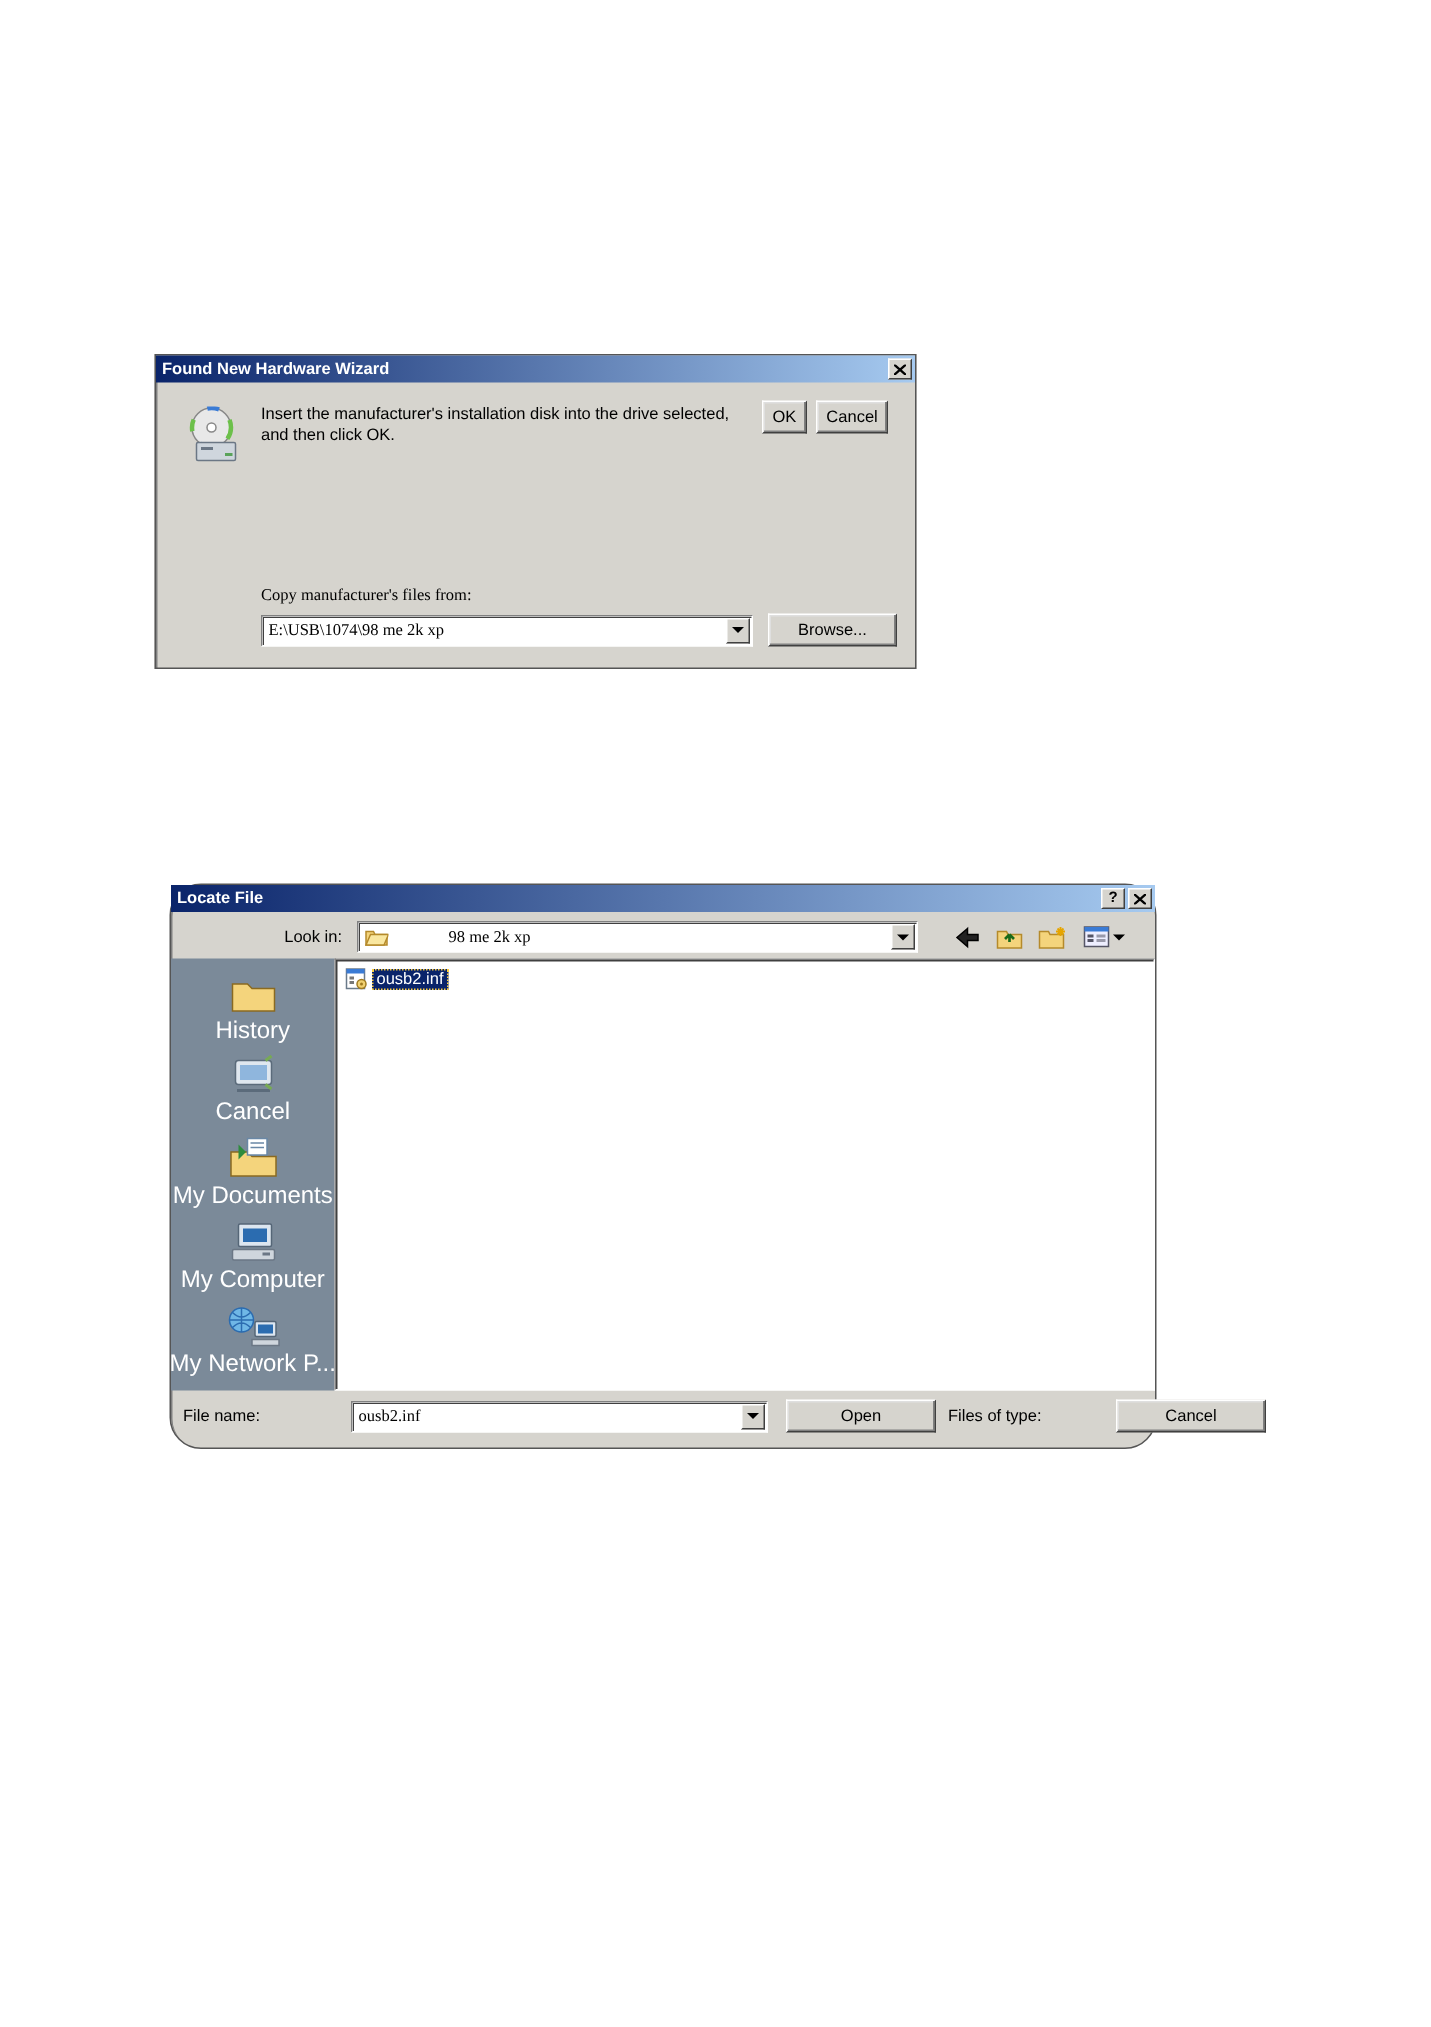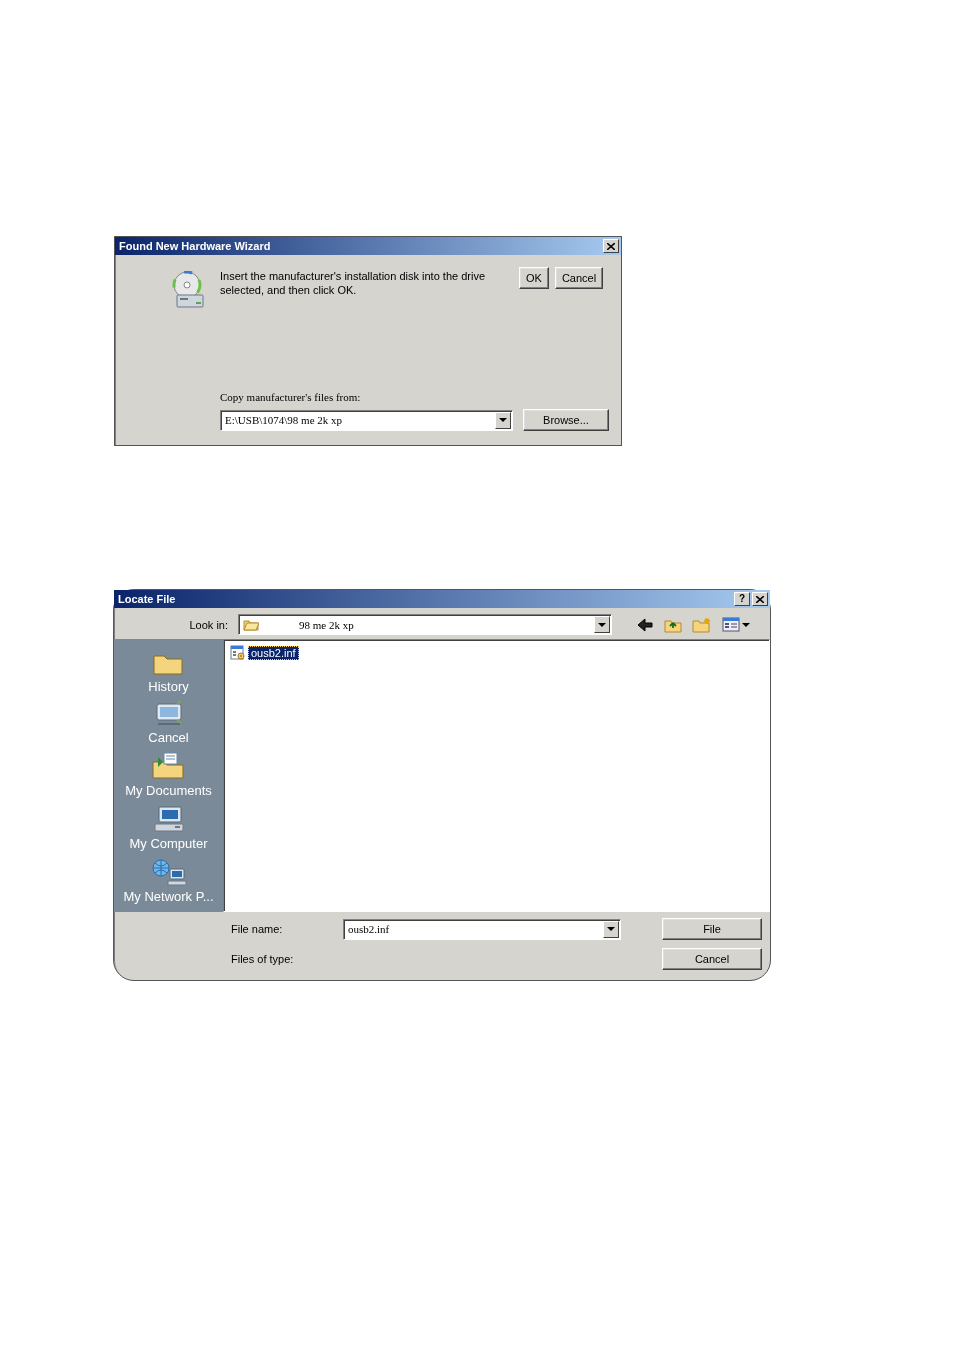--- a/index.html
+++ b/index.html
@@ -34,24 +34,24 @@
   .winbtn {
     width: 16px; height: 14px;
     background: #d6d4ce;
     border: 1px solid #fff;
     border-right-color:#404040;
     border-bottom-color:#404040;
     display:flex; align-items:center; justify-content:center;
     color:#000; font-weight:bold; font-size:10px; line-height:1;
     cursor: default;
   }
-  .winbody { padding: 10px 12px 14px 12px; margin-left: 35px; }
+  .winbody { padding: 10px 12px 14px 12px; }
 
   
-  #d1 { left: 114px; top: 236px; width: 508px; }
+  #d1 { left: 103px; top: 236px; width: 508px; }
   .d1-row { display:flex; }
   .d1-icon-cell { width: 58px; padding-top:6px; display:flex; justify-content:center; }
   .d1-text-cell { flex:1; padding-right:10px; padding-top:4px; line-height:14px; }
   .d1-btn-cell { width: 90px; display:flex; flex-direction:row; gap:6px; padding-top:2px; }
   .pushbtn {
     height: 22px;
     background:#d6d4ce;
     border:1px solid #fff;
     border-right-color:#404040;
     border-bottom-color:#404040;
@@ -93,38 +93,38 @@
   .d2-lookin-combo { width:290px;gap:32px; }
   .d2-lookin-combo .foldericon { margin:0 4px; }
   .toolbar-icons { display:flex; gap:10px; margin-left:18px; align-items:center; }
   .d2-main { display:flex; }
   .places {
     width:109px; background:#7b8a99;
     padding:8px 2px; display:flex; flex-direction:column; align-items:center; gap:6px;
     color:#fff; font-size:11px;
   }
   .place { display:flex; flex-direction:column; align-items:center; gap:2px; text-align:center; cursor:default; }
-  .place .lbl { font-size:13px; color:#fff; white-space:nowrap; }
+  .place .lbl { font-size:16px; color:#fff; white-space:nowrap; }
   .filepane {
     flex:1; background:#fff; border:1px solid #808080;
     border-right-color:#fff; border-bottom-color:#fff;
     box-shadow: inset 1px 1px 0 #404040;
     min-height:238px;
     padding:4px;
   }
   .file-item {
     display:inline-flex; align-items:center; gap:3px;
     background:#fff; padding:1px 2px;
   }
   .file-item.sel .fname {
     background:#0a246a; color:#fff; border:1px dotted #ffd040; padding:0 2px;
   }
   .d2-bottom { display:flex; padding:6px 8px 10px 8px; }
   .d2-bottom .left-gap { width:109px; }
-  .d2-fields { flex:1; display:flex; flex-direction:column; gap:8px; }
+  .d2-fields { flex:1; display:flex; flex-direction:row; gap:8px; }
   .frow { display:flex; align-items:center; gap:12px; }
   .frow .flabel { width:100px; }
   .frow .combo { width:278px; flex:none; }
   .frow .combo.disabled input { color:#808080; }
   .d2-btncol { width:100px; display:flex; flex-direction:column; gap:8px; margin-left:auto; }
 
   
   svg { display:block; }
 </style>
 </head>
@@ -306,21 +306,21 @@
     <div class="d2-fields">
       <div class="frow">
         <div class="flabel">File name:</div>
         <div class="combo">
           <input value="ousb2.inf" style="">
           <div class="drop">
               <div class="tri-down"></div>
             </div>
         </div>
         <div class="d2-btncol">
-          <button class="pushbtn">File</button>
+          <button class="pushbtn">Open</button>
         </div>
       </div>
       <div class="frow">
         <div class="flabel">Files of type:</div>
         <div class="d2-btncol">
           <button class="pushbtn">Cancel</button>
         </div>
       </div>
     </div>
   </div>

